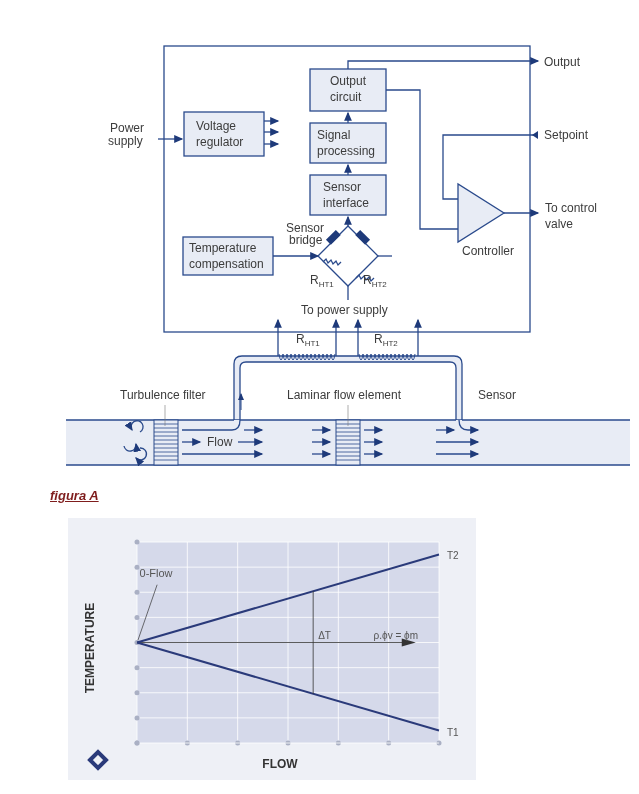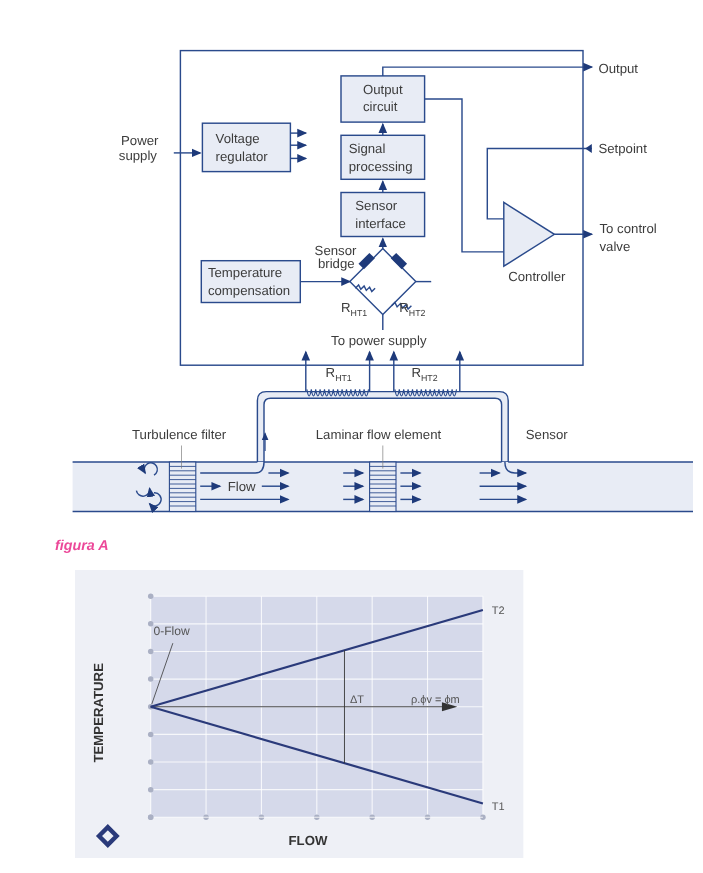--- a/index.html
+++ b/index.html
@@ -3,21 +3,21 @@
 <meta charset="utf-8">
 <style>
   html, body { margin:0; padding:0; background:#ffffff; }
   body { width:639px; height:794px; position:relative; overflow:hidden; font-family:"Liberation Sans", sans-serif; }
   svg text { font-family:"Liberation Sans", sans-serif; fill:#3c3c3c; }
   .lbl { font-size:12px; }
   .box { fill:#e8ecf5; stroke:#2a4a8c; stroke-width:1.3; }
   .ln { stroke:#2a4a8c; stroke-width:1.3; fill:none; }
   .pipe { fill:#e8ecf5; stroke:#2a4a8c; stroke-width:1.3; }
   .arrowfill { fill:#1e3a7a; }
-  .caption { position:absolute; left:50px; top:488px; font-size:13px; font-weight:bold; font-style:italic; color:#ec4899; }
+  .caption { position:absolute; left:50px; top:488px; font-size:13px; font-weight:bold; font-style:italic; color:#7f1d1d;text-decoration:underline; }
   .chart-wrap { position:absolute; left:68px; top:518px; width:408px; height:262px; }
 </style>
 </head>
 <body>
 
 <svg width="639" height="480" style="position:absolute;left:0;top:0" xmlns="http://www.w3.org/2000/svg">
   <defs>
     <marker id="ah" markerWidth="8" markerHeight="8" refX="6" refY="4" orient="auto">
       <path d="M0,1 L7,4 L0,7 z" class="arrowfill"></path>
     </marker>

